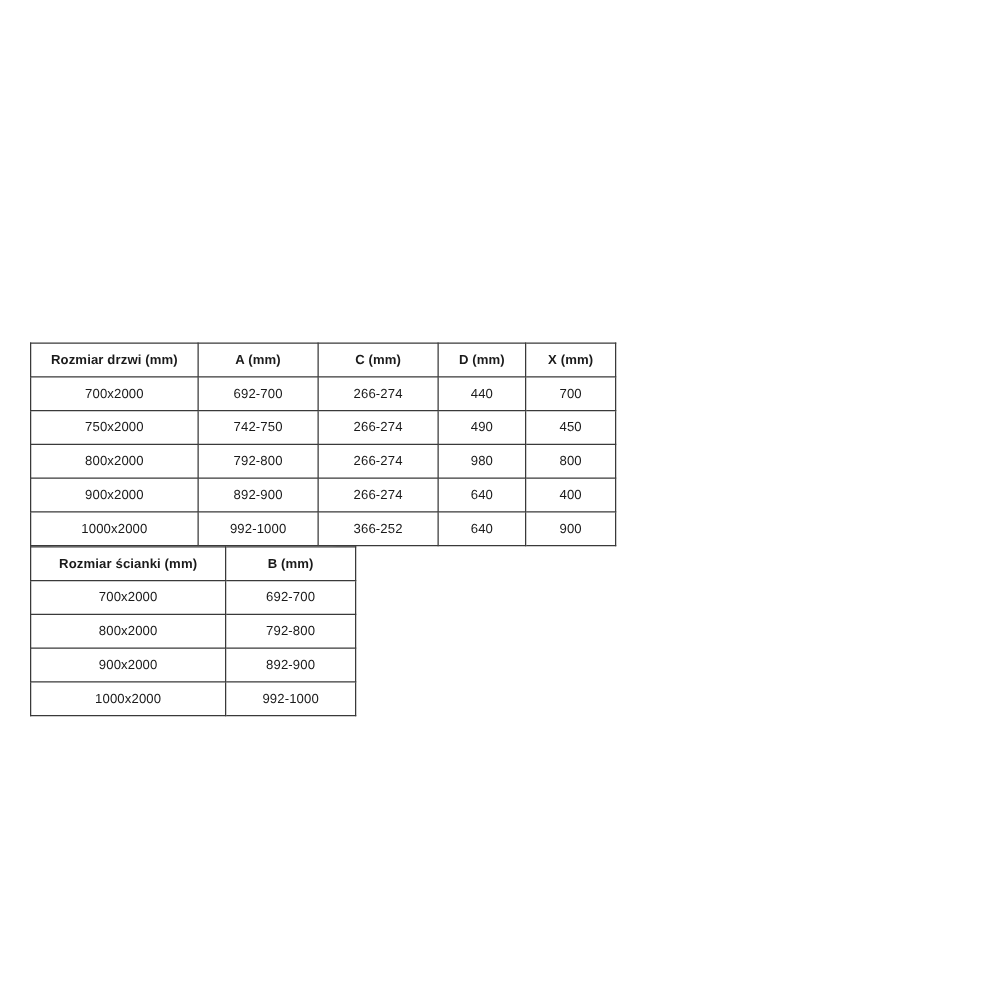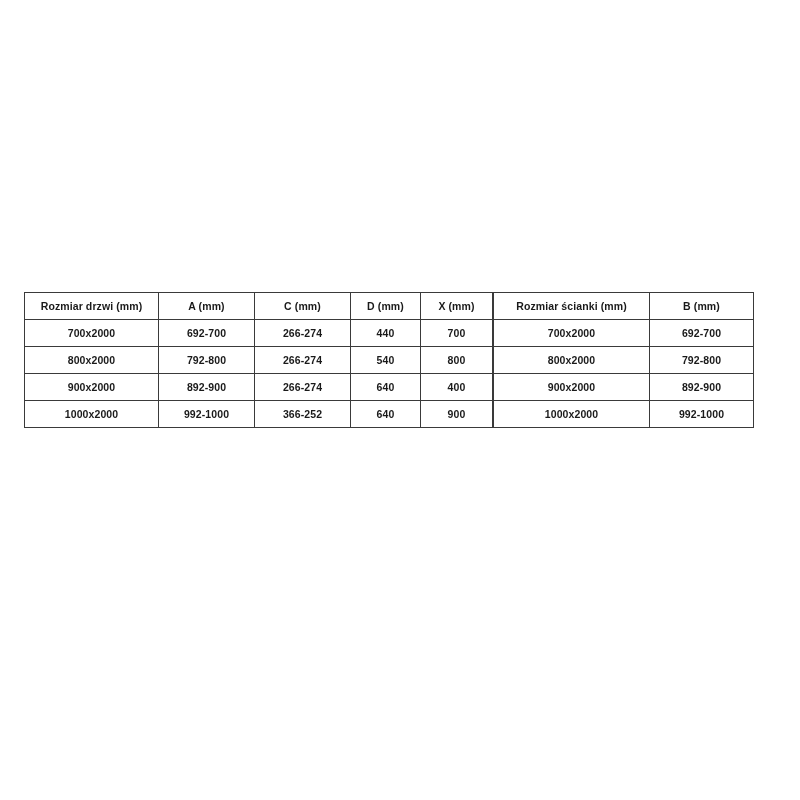--- a/index.html
+++ b/index.html
@@ -18,36 +18,36 @@
   .sheet {
     position: absolute;
     left: 0;
     top: 0;
     width: 800px;
     height: 800px;
   }
   .tables-row {
     position: absolute;
     left: 24px;
-    top: 292px;
+    top: 274px;
     width: 752px;
     display: flex;
-    flex-direction: row;
+    flex-direction: column;
     align-items: flex-start;
     justify-content: flex-start;
   }
   table {
     border-collapse: collapse;
     table-layout: fixed;
     background: #ffffff;
   }
   table td, table th {
     border: 1px solid #3a3a3a;
     font-size: 10.5px;
-    font-weight: bold;
+    font-weight: normal;
     text-align: center;
     vertical-align: middle;
     height: 26px;
     padding: 0 4px;
     white-space: nowrap;
     letter-spacing: 0.1px;
   }
   
   .doors-table { width: 468px; }
   .doors-table col.c0 { width: 134px; }
@@ -90,24 +90,31 @@
       </thead>
       <tbody>
         <tr>
           <td>700x2000</td>
           <td>692-700</td>
           <td>266-274</td>
           <td>440</td>
           <td>700</td>
         </tr>
         <tr>
+          <td>750x2000</td>
+          <td>742-750</td>
+          <td>266-274</td>
+          <td>490</td>
+          <td>450</td>
+        </tr>
+        <tr>
           <td>800x2000</td>
           <td>792-800</td>
           <td>266-274</td>
-          <td>540</td>
+          <td>980</td>
           <td>800</td>
         </tr>
         <tr>
           <td>900x2000</td>
           <td>892-900</td>
           <td>266-274</td>
           <td>640</td>
           <td>400</td>
         </tr>
         <tr>

